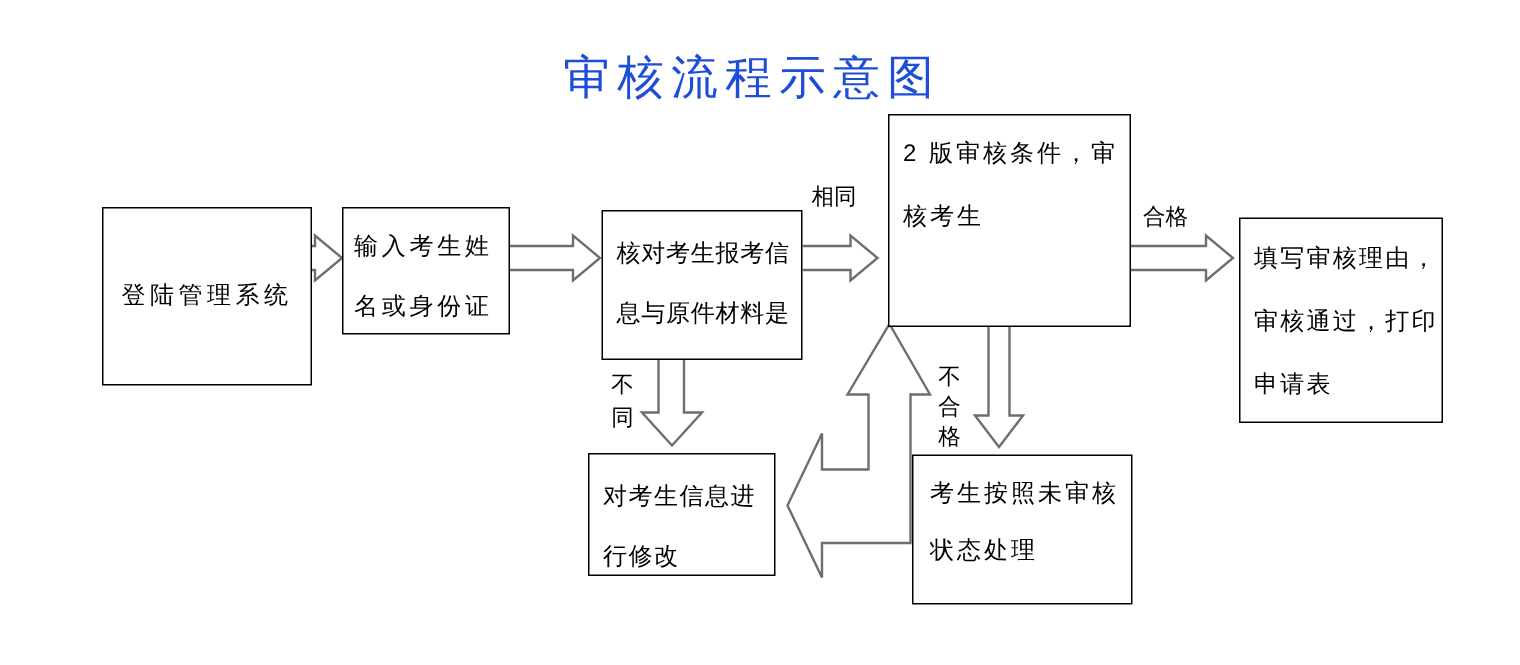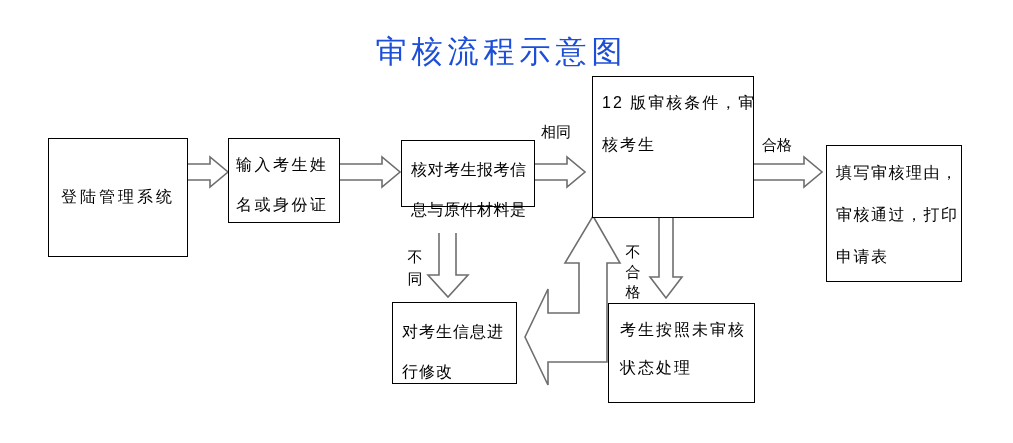--- a/index.html
+++ b/index.html
@@ -21,27 +21,27 @@
   svg.flow path{fill:none;stroke:#6e6e6e;stroke-width:1.6;}
   svg.flow path.closed{fill:#ffffff;}
   .box{
     position:absolute;
     border:1.5px solid #000;
     box-sizing:border-box;
     font-size:16px;
     background:#fff;
   }
   .box .ln{white-space:nowrap;}
-  .box.center{display:flex;align-items:center;justify-content:center;}
+  .box.center{display:flex;align-items:center;justify-content:center;margin-left:20px;}
   .lbl{position:absolute;font-size:15px;line-height:16px;white-space:nowrap;}
   .lbl.vert{white-space:normal;word-break:break-all;text-align:center;}
 
   #b1{left:48px;top:138px;width:140px;height:119px;letter-spacing:3px;}
   #b2{left:228px;top:138px;width:112px;height:85px;padding:6px 0 0 7px;line-height:40px;letter-spacing:2.5px;}
-  #b3{left:401px;top:140px;width:134px;height:67px;padding:9px 0 0 9px;line-height:40px;letter-spacing:0.5px;}
+  #b3{left:401px;top:140px;width:134px;height:100px;padding:9px 0 0 9px;line-height:40px;letter-spacing:0.5px;}
   #b4{left:592px;top:76px;width:162px;height:142px;padding:5px 0 0 9px;line-height:42px;letter-spacing:2px;}
   #b5{left:826px;top:145px;width:136px;height:137px;padding:6px 5px 0 9px;line-height:42px;letter-spacing:1.5px;}
   #b6{left:392px;top:302px;width:125px;height:82px;padding:9px 0 0 9px;line-height:40px;letter-spacing:1px;}
   #b7{left:608px;top:303px;width:147px;height:100px;padding:7px 0 0 11px;line-height:38px;letter-spacing:2px;}
 
   #lbl-same{left:541px;top:124px;}
   #lbl-qualified{left:762px;top:137px;}
   #lbl-different{left:406px;top:246px;width:18px;line-height:22px;}
   #lbl-unqualified{left:624px;top:224px;width:18px;line-height:20px;margin-top:18px;}
 </style>
@@ -70,21 +70,21 @@
     <div class="ln">输入考生姓</div>
     <div class="ln">名或身份证</div>
   </div>
 
   <div class="box" id="b3">
     <div class="ln">核对考生报考信</div>
     <div class="ln">息与原件材料是</div>
   </div>
 
   <div class="box" id="b4">
-    <div class="ln">12 版审核条件，审</div>
+    <div class="ln">2 版审核条件，审</div>
     <div class="ln">核考生</div>
   </div>
 
   <div class="box" id="b5">
     <div class="ln">填写审核理由，</div>
     <div class="ln">审核通过，打印</div>
     <div class="ln">申请表</div>
   </div>
 
   <div class="box" id="b6">

